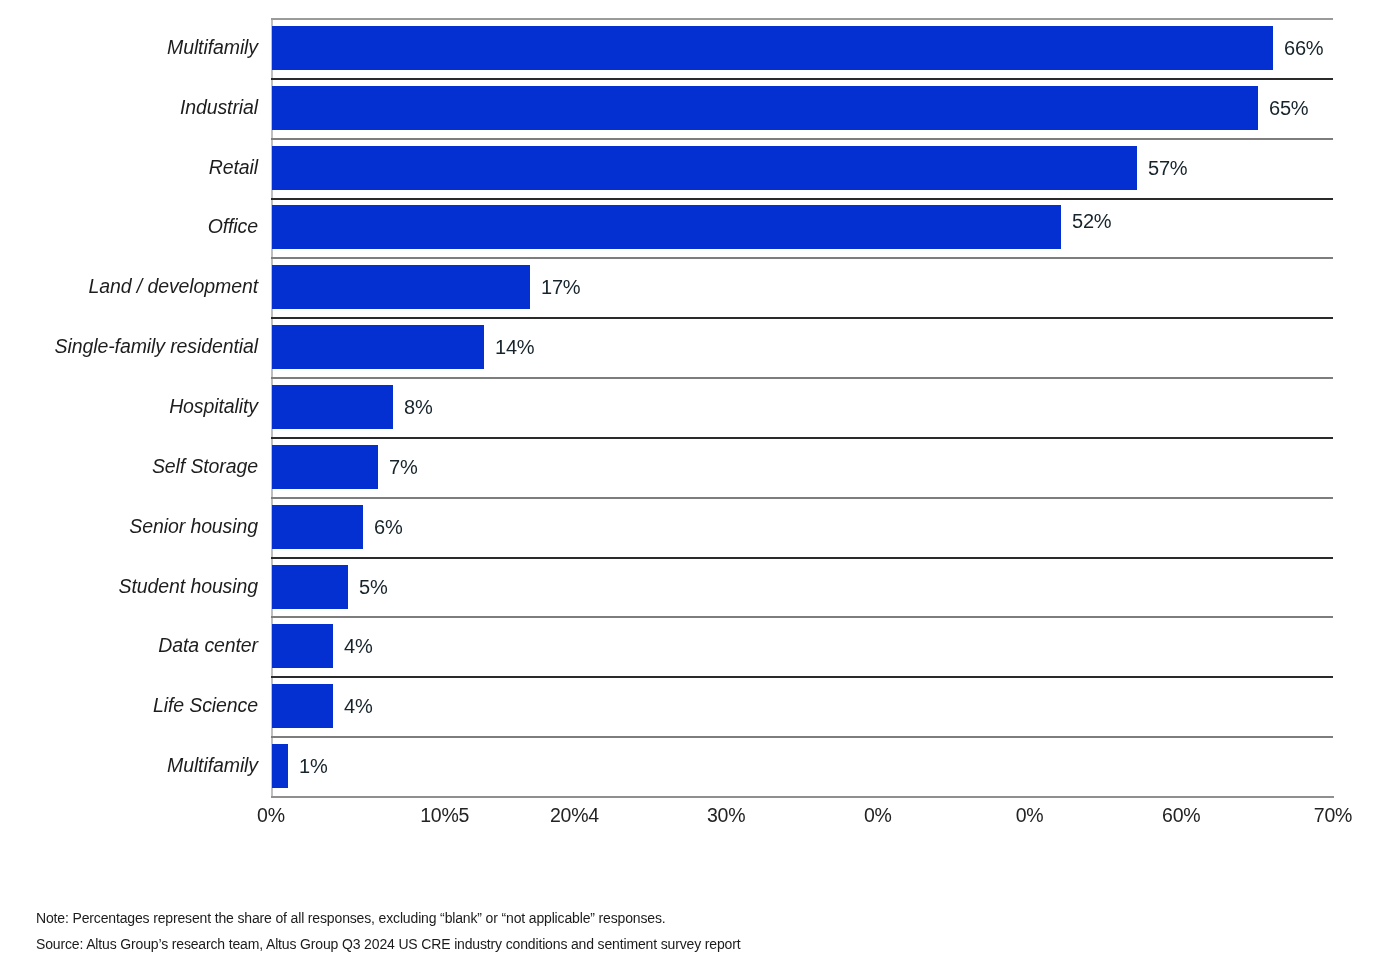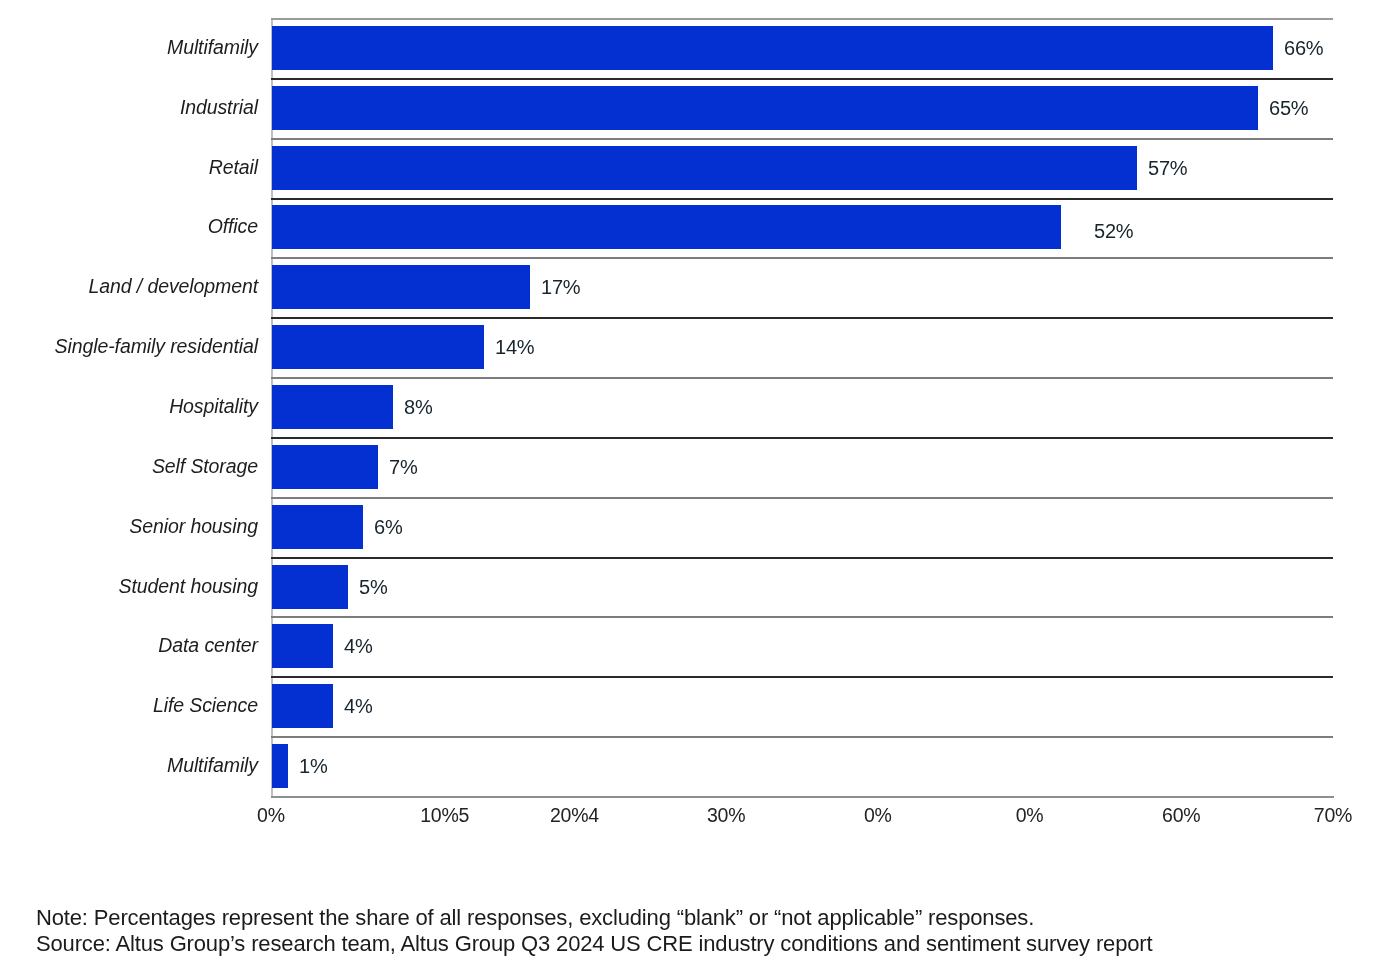--- a/index.html
+++ b/index.html
@@ -124,21 +124,21 @@
   }
 
   
   .footnotes {
     position: absolute;
     left: 36px;
     top: 905px;
     width: 1300px;
   }
   .footnote {
-    font-size: 22px;
+    font-size: 14px;
     line-height: 26px;
     color: #1b1b1b;
     white-space: nowrap;
     letter-spacing: -0.15px;
   }
 </style>
 </head>
 <body>
 
 <div id="chart-root">
@@ -177,21 +177,21 @@
         <div class="gridline dark" style="top: 658px;"></div>
         <div class="gridline" style="top: 718px;"></div>
         <div class="gridline bottom" style="top: 778px;"></div>
         <div class="bar" style="top: 7.92308px; width: 1001px; height: 44px; background: rgb(4, 48, 210);"></div>
         <div class="bar-value" style="left: 1013px; top: 19.9231px;">66%</div>
         <div class="bar" style="top: 67.7692px; width: 986px; height: 44px; background: rgb(4, 48, 210);"></div>
         <div class="bar-value" style="left: 998px; top: 79.7692px;">65%</div>
         <div class="bar" style="top: 127.615px; width: 865px; height: 44px; background: rgb(4, 48, 210);"></div>
         <div class="bar-value" style="left: 877px; top: 139.615px;">57%</div>
         <div class="bar" style="top: 187.462px; width: 789px; height: 44px; background: rgb(4, 48, 210);"></div>
-        <div class="bar-value" style="left: 801px; top: 203px; margin-left: 22px;">52%</div>
+        <div class="bar-value" style="left: 801px; top: 193px;">52%</div>
         <div class="bar" style="top: 247.308px; width: 258px; height: 44px; background: rgb(4, 48, 210);"></div>
         <div class="bar-value" style="left: 270px; top: 259.308px;">17%</div>
         <div class="bar" style="top: 307.154px; width: 212px; height: 44px; background: rgb(4, 48, 210);"></div>
         <div class="bar-value" style="left: 224px; top: 319.154px;">14%</div>
         <div class="bar" style="top: 367px; width: 121px; height: 44px; background: rgb(4, 48, 210);"></div>
         <div class="bar-value" style="left: 133px; top: 379px;">8%</div>
         <div class="bar" style="top: 426.846px; width: 106px; height: 44px; background: rgb(4, 48, 210);"></div>
         <div class="bar-value" style="left: 118px; top: 438.846px;">7%</div>
         <div class="bar" style="top: 486.692px; width: 91px; height: 44px; background: rgb(4, 48, 210);"></div>
         <div class="bar-value" style="left: 103px; top: 498.692px;">6%</div>

